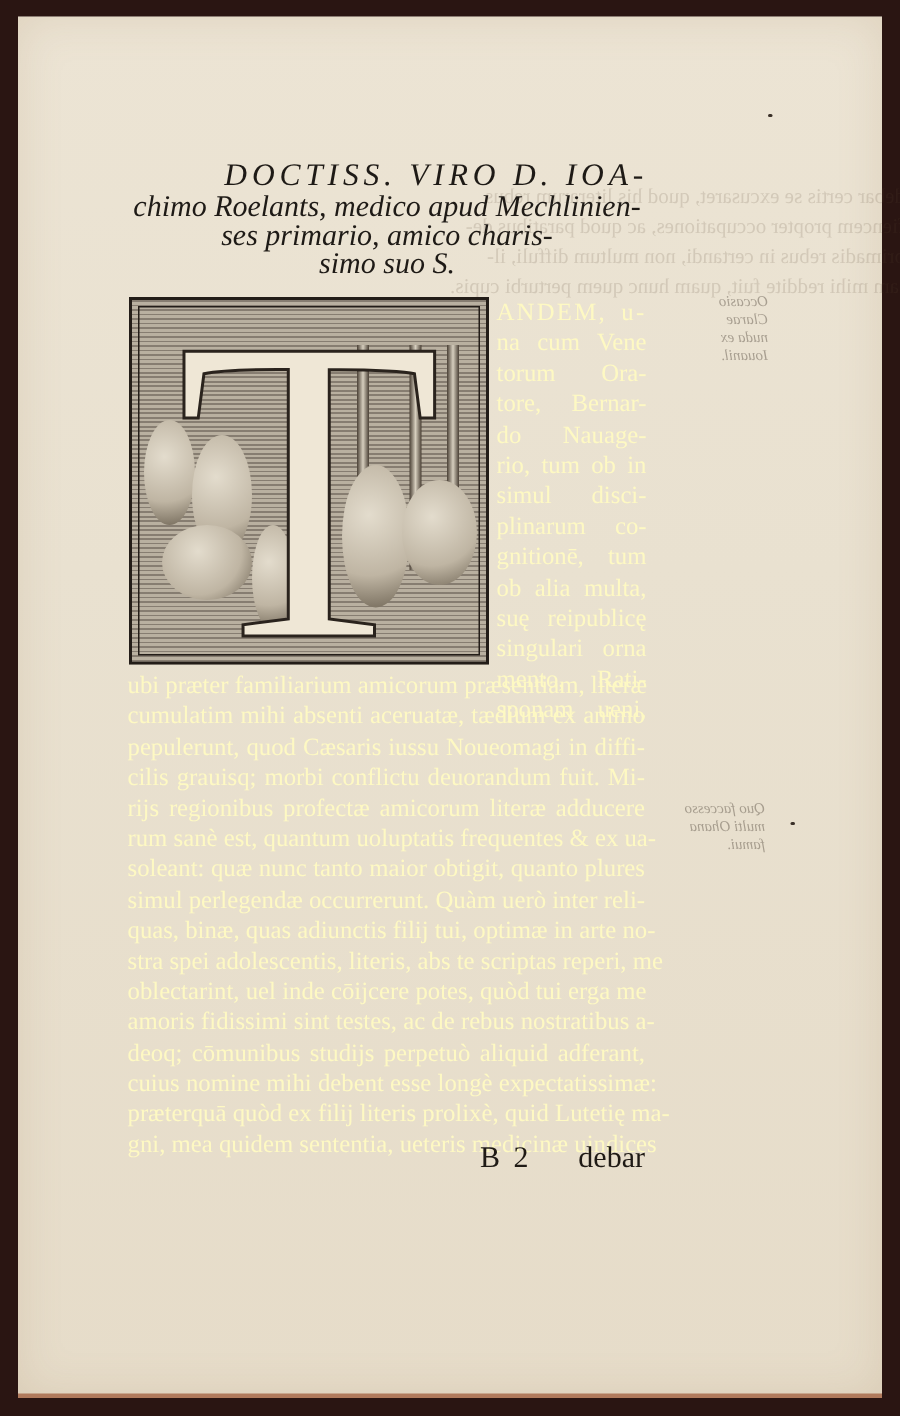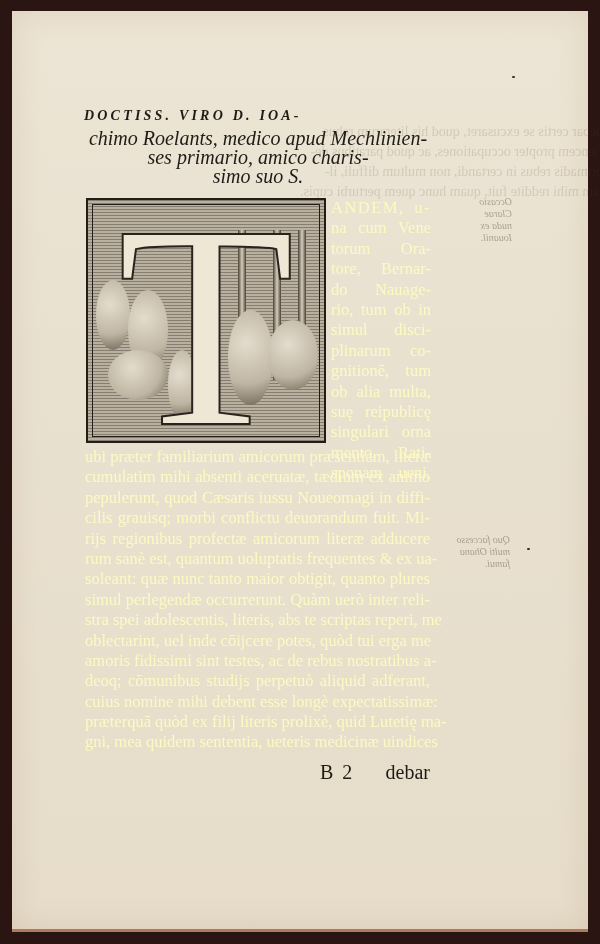--- a/index.html
+++ b/index.html
@@ -25,21 +25,21 @@
     font-size: 14px; line-height: 20px; white-space: nowrap;
     transform: scaleX(-1);
     font-family: "Liberation Serif", serif;
   }
   .heading {
     position: absolute; left: 84px; top: 103px; width: 348px;
     color: #1e1a16; text-align: center;
     font-family: "Liberation Serif", serif; font-style: italic;
   }
   .heading .h1 {
-    font-size: 14px; letter-spacing: 3.2px; line-height: 26px; text-align: left; font-weight: bold;
+    font-size: 21px; letter-spacing: 3.2px; line-height: 26px; text-align: right;
   }
   .heading .hl { font-size: 20px; line-height: 19px; }
   .initial {
     position: absolute; left: 86px; top: 198px; width: 240px; height: 245px;
     border: 2px solid #231d18;
     background:
       repeating-linear-gradient(0deg, rgba(40,30,25,0.35) 0 1px, transparent 1px 3px),
       #b9b0a0;
     box-sizing: border-box;
     overflow: hidden;
@@ -143,20 +143,21 @@
 
 <div class="body-text wide">
   <span class="line">ubi prӕter familiarium amicorum prӕsentiam, literӕ</span>
   <span class="line">cumulatim mihi absenti aceruatӕ, tӕdium ex animo</span>
   <span class="line">pepulerunt, quod Cӕsaris iussu Noueomagi in diffi-</span>
   <span class="line">cilis grauisq; morbi conflictu deuorandum fuit. Mi-</span>
   <span class="line">rijs regionibus profectӕ amicorum literӕ adducere</span>
   <span class="line">rum sanè est, quantum uoluptatis frequentes &amp; ex ua-</span>
   <span class="line">soleant: quӕ nunc tanto maior obtigit, quanto plures</span>
   <span class="line">simul perlegendӕ occurrerunt. Quàm uerò inter reli-</span>
+  <span class="line">quas, binӕ, quas adiunctis filij tui, optimӕ in arte no-</span>
   <span class="line">stra spei adolescentis, literis, abs te scriptas reperi, me</span>
   <span class="line">oblectarint, uel inde cōijcere potes, quòd tui erga me</span>
   <span class="line">amoris fidissimi sint testes, ac de rebus nostratibus a-</span>
   <span class="line">deoq; cōmunibus studijs perpetuò aliquid adferant,</span>
   <span class="line">cuius nomine mihi debent esse longè expectatissimӕ:</span>
   <span class="line">prӕterquā quòd ex filij literis prolixè, quid Lutetię ma-</span>
   <span class="line">gni, mea quidem sententia, ueteris medicinӕ uindices</span>
 </div>
 
 <div class="catch">

